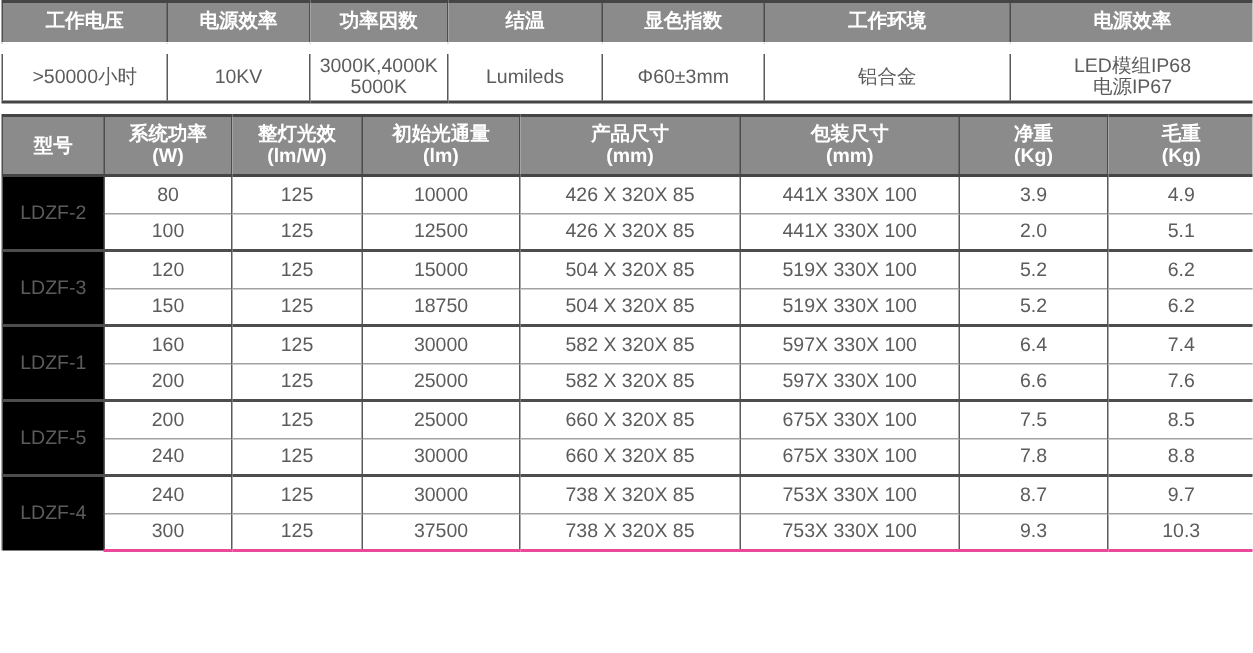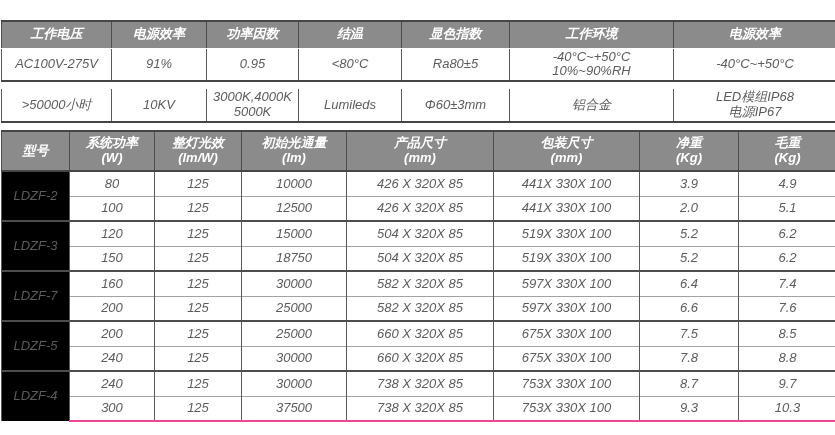--- a/index.html
+++ b/index.html
@@ -7,22 +7,21 @@
     padding: 0;
     background: #ffffff;
     width: 835px;
     height: 435px;
     font-family: "Liberation Sans", "DejaVu Sans", sans-serif;
     overflow: hidden;
   }
   .sheet {
     width: 781px;
     box-sizing: border-box;
-    padding-top: 20px;
-    font-style: italic;
+    padding-top: 0;
   }
   table {
     border-collapse: collapse;
     table-layout: fixed;
     width: 833px;
     margin: 0 1px;
   }
   .spec-table { margin-bottom: 7px; }
   th, td {
     box-sizing: border-box;
@@ -81,30 +80,20 @@
     </colgroup>
     <tbody>
         <tr>
       <th>工作电压</th>
       <th>电源效率</th>
       <th>功率因数</th>
       <th>结温</th>
       <th>显色指数</th>
       <th>工作环境</th>
       <th>电源效率</th>
-    </tr>
-    <tr>
-      <td>AC100V-275V</td>
-      <td>91%</td>
-      <td>0.95</td>
-      <td>&lt;80°C</td>
-      <td>Ra80±5</td>
-      <td>-40°C~+50°C
-10%~90%RH</td>
-      <td>-40°C~+50°C</td>
     </tr>
   </tbody>
     </table>
 
   <table class="spec-table">
     <colgroup>
       <col style="width:110px">
         <col style="width:95px">
         <col style="width:92px">
         <col style="width:103px">
@@ -191,21 +180,21 @@
       <td>150</td>
       <td>125</td>
       <td>18750</td>
       <td>504 X 320X 85</td>
       <td>519X 330X 100</td>
       <td>5.2</td>
       <td>6.2</td>
     </tr>
 
     <tr class="group-start">
-      <td class="model" rowspan="2">LDZF-7</td>
+      <td class="model" rowspan="2">LDZF-1</td>
       <td>160</td>
       <td>125</td>
       <td>30000</td>
       <td>582 X 320X 85</td>
       <td>597X 330X 100</td>
       <td>6.4</td>
       <td>7.4</td>
     </tr>
     <tr class="group-inner">
       <td>200</td>

